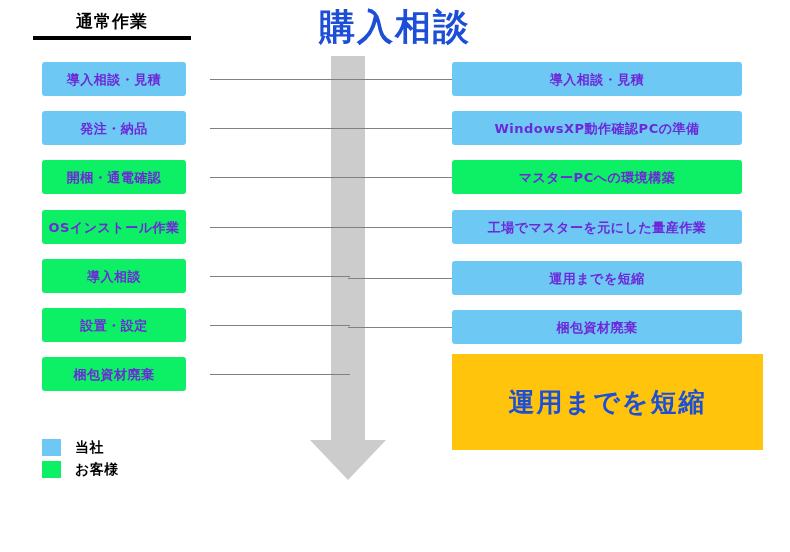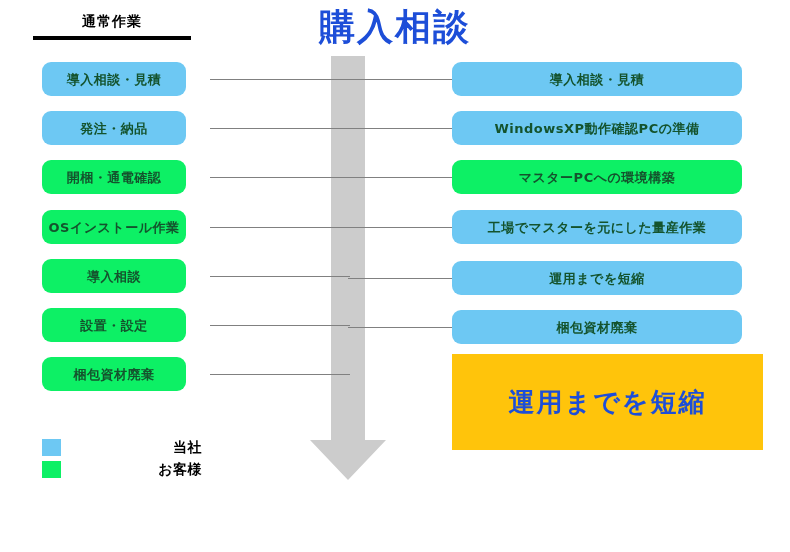--- a/index.html
+++ b/index.html
@@ -23,21 +23,21 @@
   .col-header {
     position: absolute;
     text-align: center;
     font-weight: bold;
     color: #000000;
     white-space: nowrap;
     letter-spacing: 1px;
   }
   .col-header .hdr-text {
     display: block;
-    font-size: 14px;
+    font-size: 17px;
     line-height: 22px;
     padding-bottom: 4px;
   }
   .col-header .hdr-rule {
     display: block;
     height: 4px;
     background: #000000;
     width: 100%;
   }
   #header-left  { left: 33px;  top: 10px; width: 158px; }
@@ -80,27 +80,27 @@
     position: absolute;
     height: 0;
     border-top: 1px solid #808080;
   }
   .connector-left  { left: 210px; width: 140px; }
   .connector-right { left: 348px; width: 142px; }
 
   
   .pbox {
     position: absolute;
-    border-radius: 9px;
+    border-radius: 3px;
     display: flex;
     align-items: center;
     justify-content: center;
     text-align: center;
     font-weight: bold;
-    color: #14532d;
+    color: #6d28d9;
     font-size: 13px;
     line-height: 15px;
     letter-spacing: 0.5px;
     box-sizing: border-box;
     padding: 0 4px;
     white-space: nowrap;
   }
   .pbox.company  { background: #6DC8F3; }
   .pbox.customer { background: #0DF065; }
 
@@ -129,21 +129,20 @@
   #legend {
     position: absolute;
     left: 42px;
     top: 436px;
     width: 160px;
   }
   .legend-row {
     display: flex;
     align-items: center;
     height: 22px;
-    justify-content: space-between;
   }
   .legend-swatch {
     width: 19px;
     height: 17px;
     flex: 0 0 auto;
   }
   .legend-swatch.company  { background: #6DC8F3; }
   .legend-swatch.customer { background: #0DF065; }
   .legend-label {
     margin-left: 14px;

